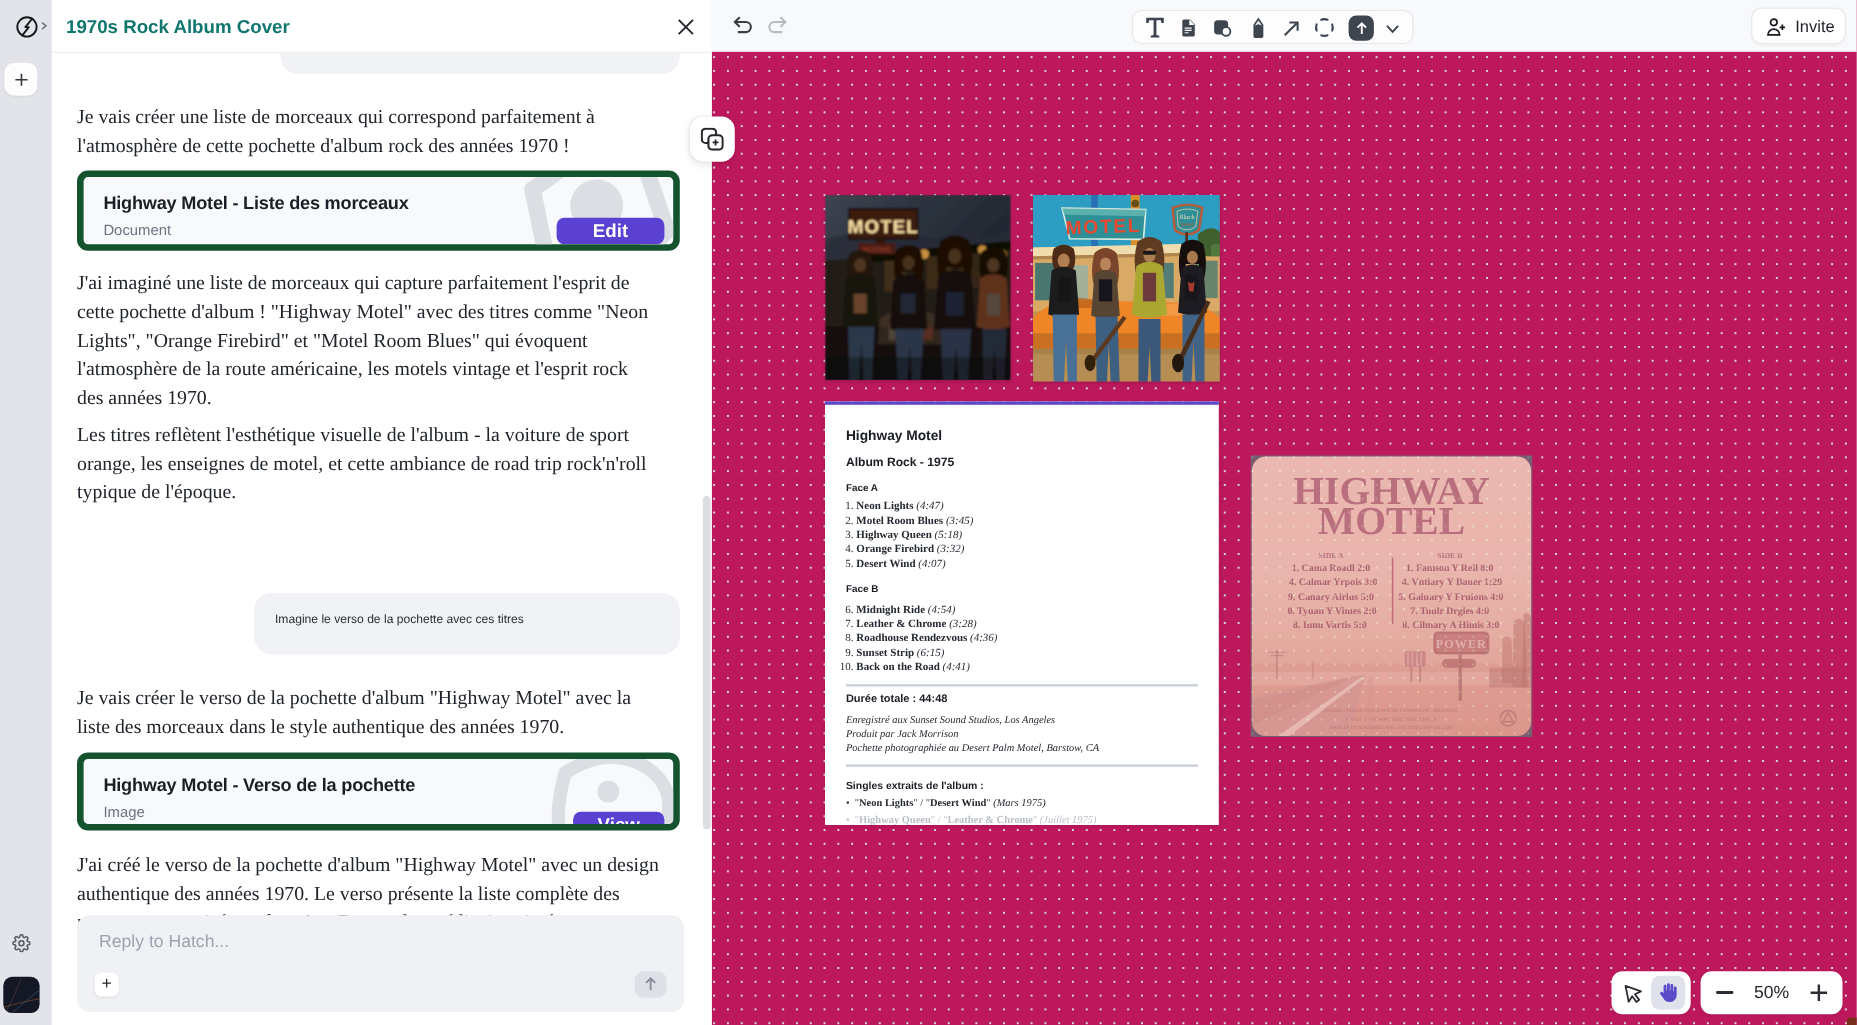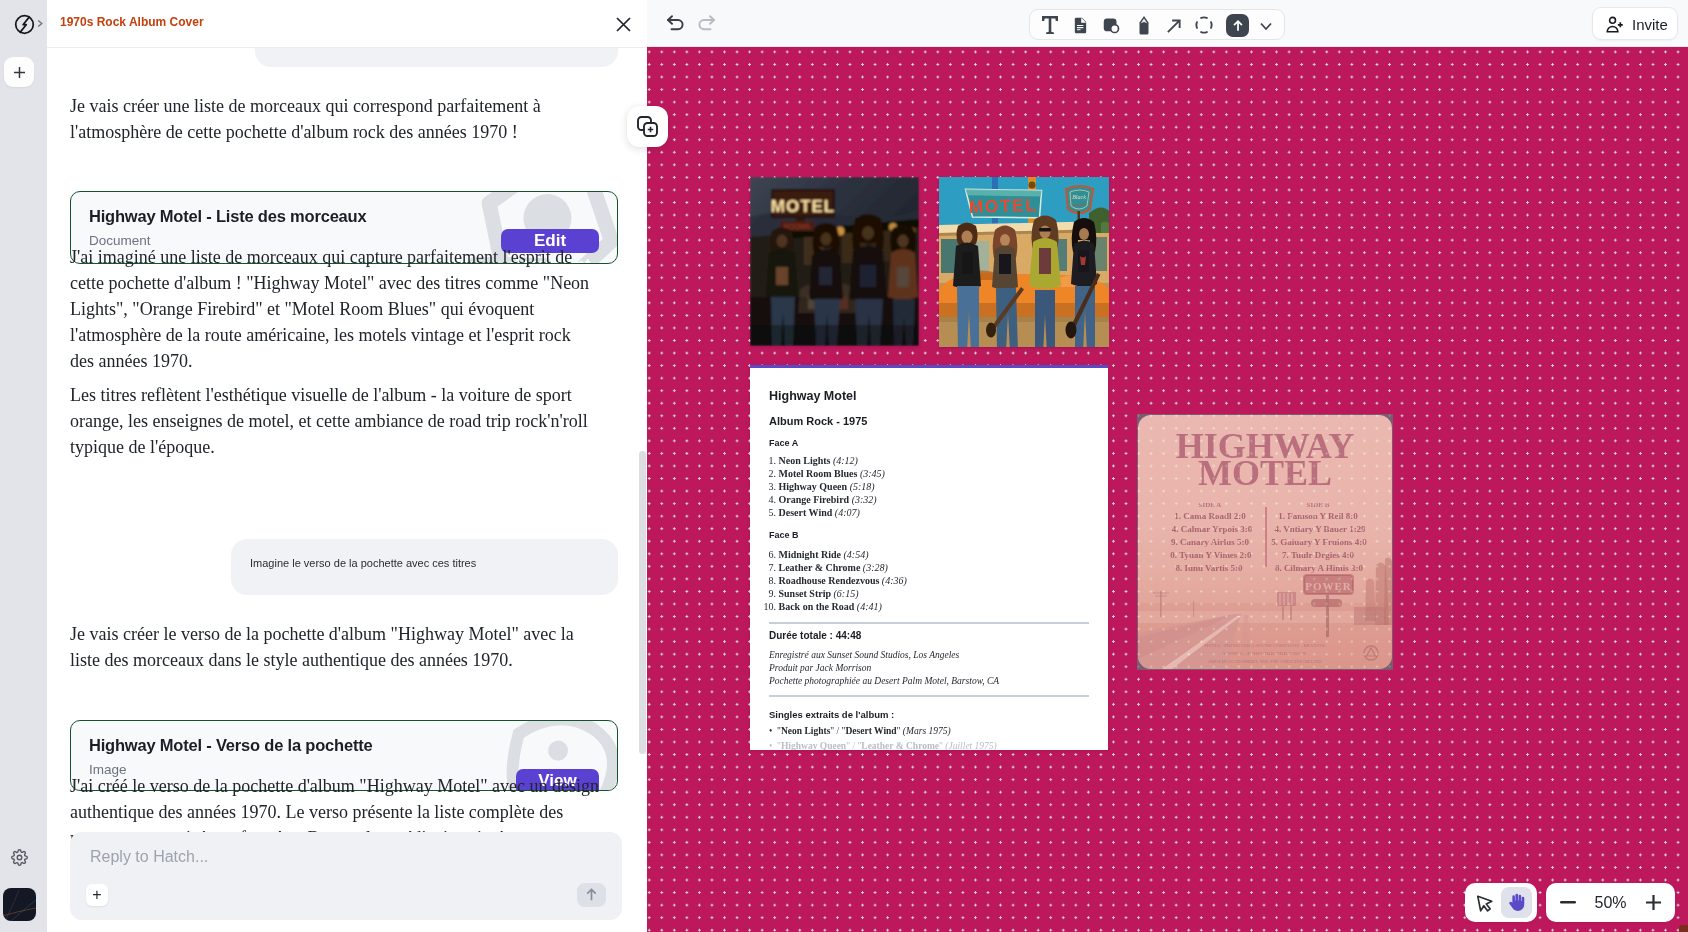--- a/index.html
+++ b/index.html
@@ -6,24 +6,24 @@
 html,body { width:1688px; height:932px; overflow:hidden; }
 body { font-family:"Liberation Sans",sans-serif; position:relative; background:#fff; }
 .abs { position:absolute; }
 
 
 #sidebar { left:0; top:0; width:47px; height:932px; background:#E2E4E9; z-index:30; }
 
 
 #panel { left:47px; top:0; width:600px; height:932px; background:#fff; z-index:20; overflow:hidden; }
 #panel-header { position:absolute; left:0; top:0; width:600px; height:48px; background:#fff; border-bottom:1px solid #ECEDEF; z-index:5; }
-#panel-title { position:absolute; left:13px; top:15px; font-size:12px; font-weight:bold; color:#c2410c; }
+#panel-title { position:absolute; left:13px; top:15px; font-size:17px; font-weight:bold; color:#0f766e; }
 .serif-p { position:absolute; left:23px; font-family:"Liberation Serif",serif; font-size:18px; line-height:26px; color:#20242b; width:560px; }
 .bubble { position:absolute; background:#F1F2F5; border-radius:16px; }
-.chatcard { position:absolute; left:23px; width:548px; background:#F8F9FB; border:1px solid #14532d; border-radius:10px; overflow:hidden;margin-top:36px; }
+.chatcard { position:absolute; left:23px; width:548px; background:#F8F9FB; border:6px solid #14532d; border-radius:10px; overflow:hidden; }
 .chatcard .ctitle { position:absolute; left:18px; top:15px; font-size:16.5px; font-weight:bold; color:#1b1e24; letter-spacing:-.2px; }
 .chatcard .csub { position:absolute; left:18px; top:41px; font-size:13.5px; color:#6B7280; }
 .pbtn { position:absolute; background:#5B41D1; color:#fff; font-weight:bold; font-size:17px; border-radius:7px; text-align:center; }
 #replybox { position:absolute; left:23px; top:832px; width:552px; height:88px; background:#EFF1F4; border-radius:12px; z-index:6;padding-left:30px; }
 #replybox .ph { position:absolute; left:20px; top:16px; font-size:16px; color:#9CA3AF; }
 #plusbtn2 { position:absolute; left:16px; top:52px; width:22px; height:22px; background:#fff; border-radius:6px; box-shadow:0 1px 2px rgba(0,0,0,.08); color:#23262c; font-size:16px; text-align:center; line-height:21px; }
 #sendbtn { position:absolute; right:16px; top:51px; width:29px; height:24px; background:#DDE0E6; border-radius:8px; color:#878E99; text-align:center; }
 #pscroll { position:absolute; left:592px; top:451px; width:7px; height:303px; background:#DCDEE2; border-radius:4px; z-index:7; }
 
 
@@ -370,21 +370,21 @@
       </g>
       </g>
       </g>
     </svg>
   </div>
 
   <div id="doccard" class="abs">
     <div class="dt" style="top:21px;font-size:12.5px;">Highway Motel</div>
     <div class="dt" style="top:47px;font-size:11px;text-align:center;">Album Rock - 1975</div>
     <div class="dt" style="top:70px;font-size:9px;">Face A</div>
-    <div class="trk" style="top:86px;"><span class="no">1.</span> <b>Neon Lights</b> <i>(4:12)</i></div>
+    <div class="trk" style="top:86px;"><span class="no">1.</span> <b>Neon Lights</b> <i>(4:47)</i></div>
     <div class="trk" style="top:99px;"><span class="no">2.</span> <b>Motel Room Blues</b> <i>(3:45)</i></div>
     <div class="trk" style="top:112px;"><span class="no">3.</span> <b>Highway Queen</b> <i>(5:18)</i></div>
     <div class="trk" style="top:125px;"><span class="no">4.</span> <b>Orange Firebird</b> <i>(3:32)</i></div>
     <div class="trk" style="top:138px;"><span class="no">5.</span> <b>Desert Wind</b> <i>(4:07)</i></div>
     <div class="dt" style="top:162px;font-size:9px;">Face B</div>
     <div class="trk" style="top:180px;"><span class="no">6.</span> <b>Midnight Ride</b> <i>(4:54)</i></div>
     <div class="trk" style="top:193px;"><span class="no">7.</span> <b>Leather &amp; Chrome</b> <i>(3:28)</i></div>
     <div class="trk" style="top:206px;"><span class="no">8.</span> <b>Roadhouse Rendezvous</b> <i>(4:36)</i></div>
     <div class="trk" style="top:219px;"><span class="no">9.</span> <b>Sunset Strip</b> <i>(6:15)</i></div>
     <div class="trk" style="top:232px;"><span class="no">10.</span> <b>Back on the Road</b> <i>(4:41)</i></div>

